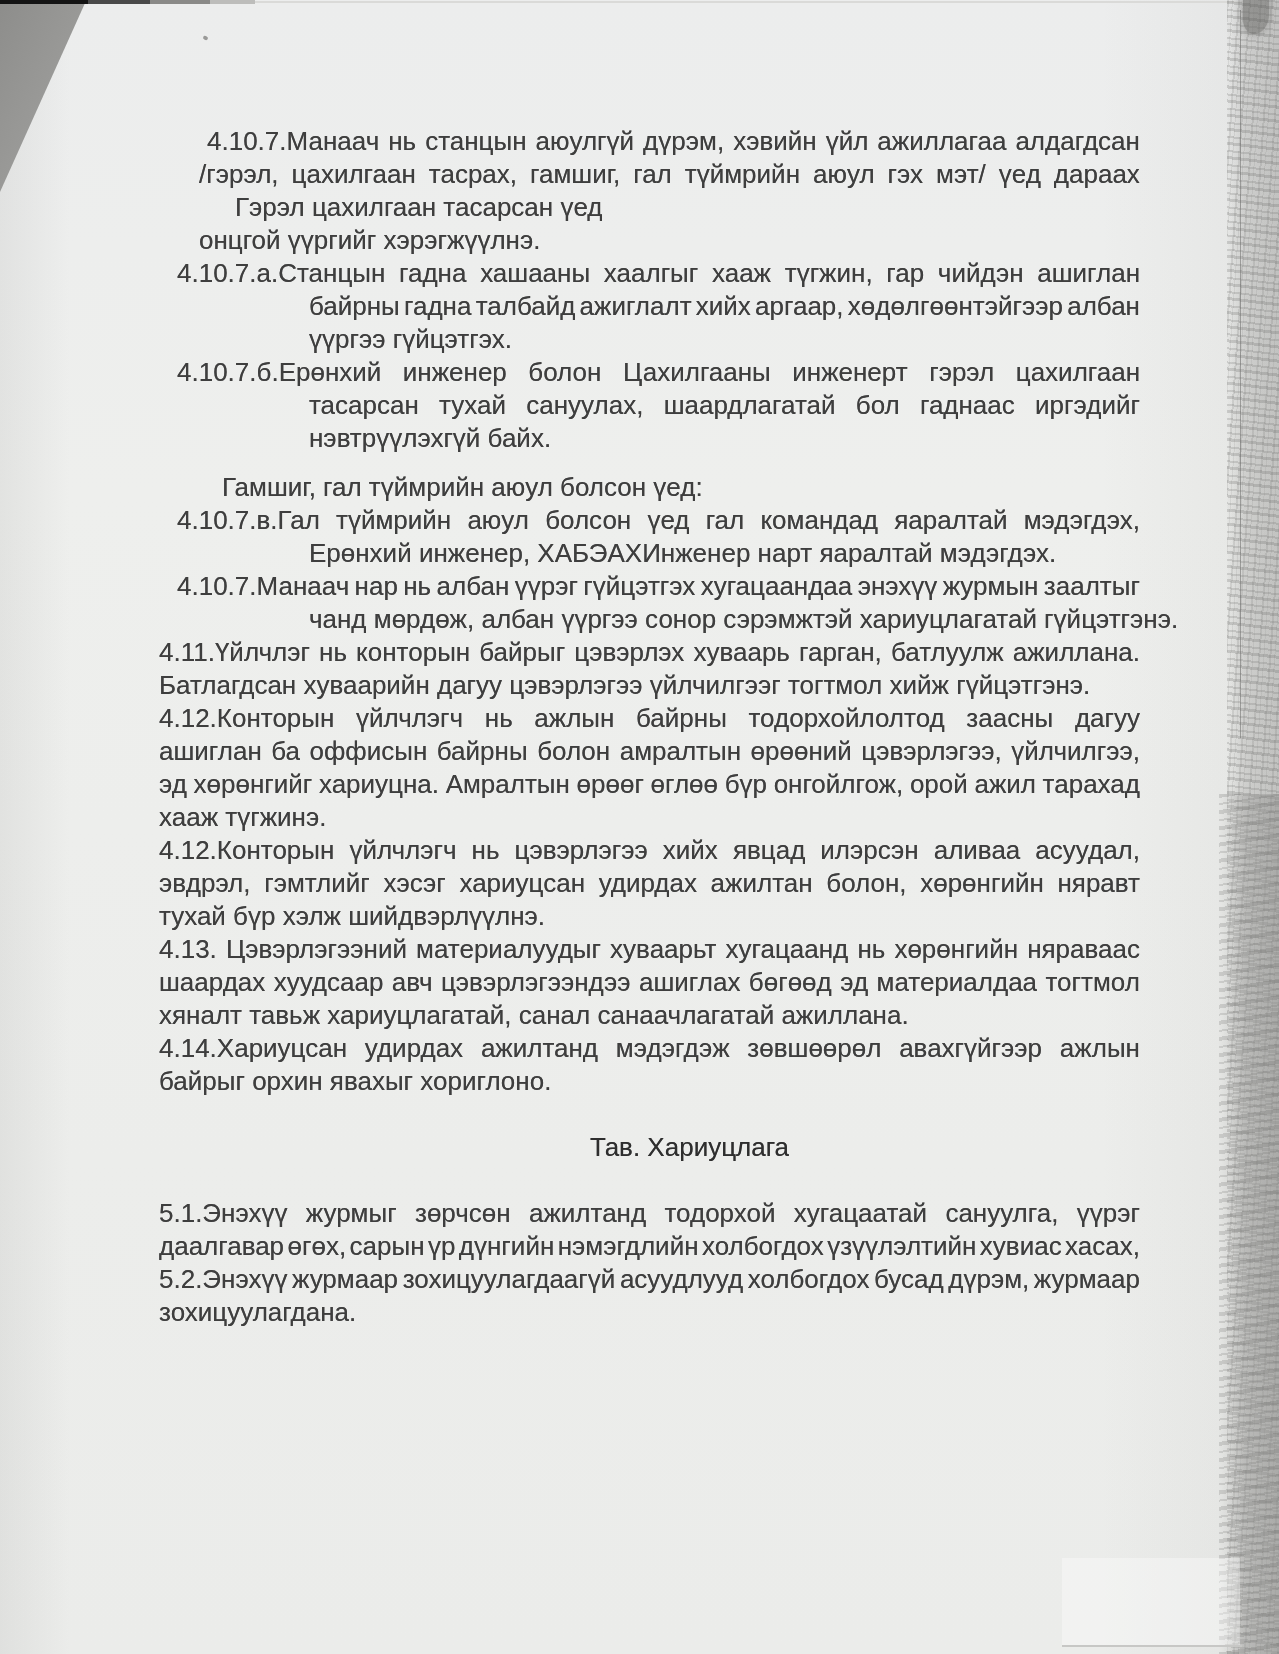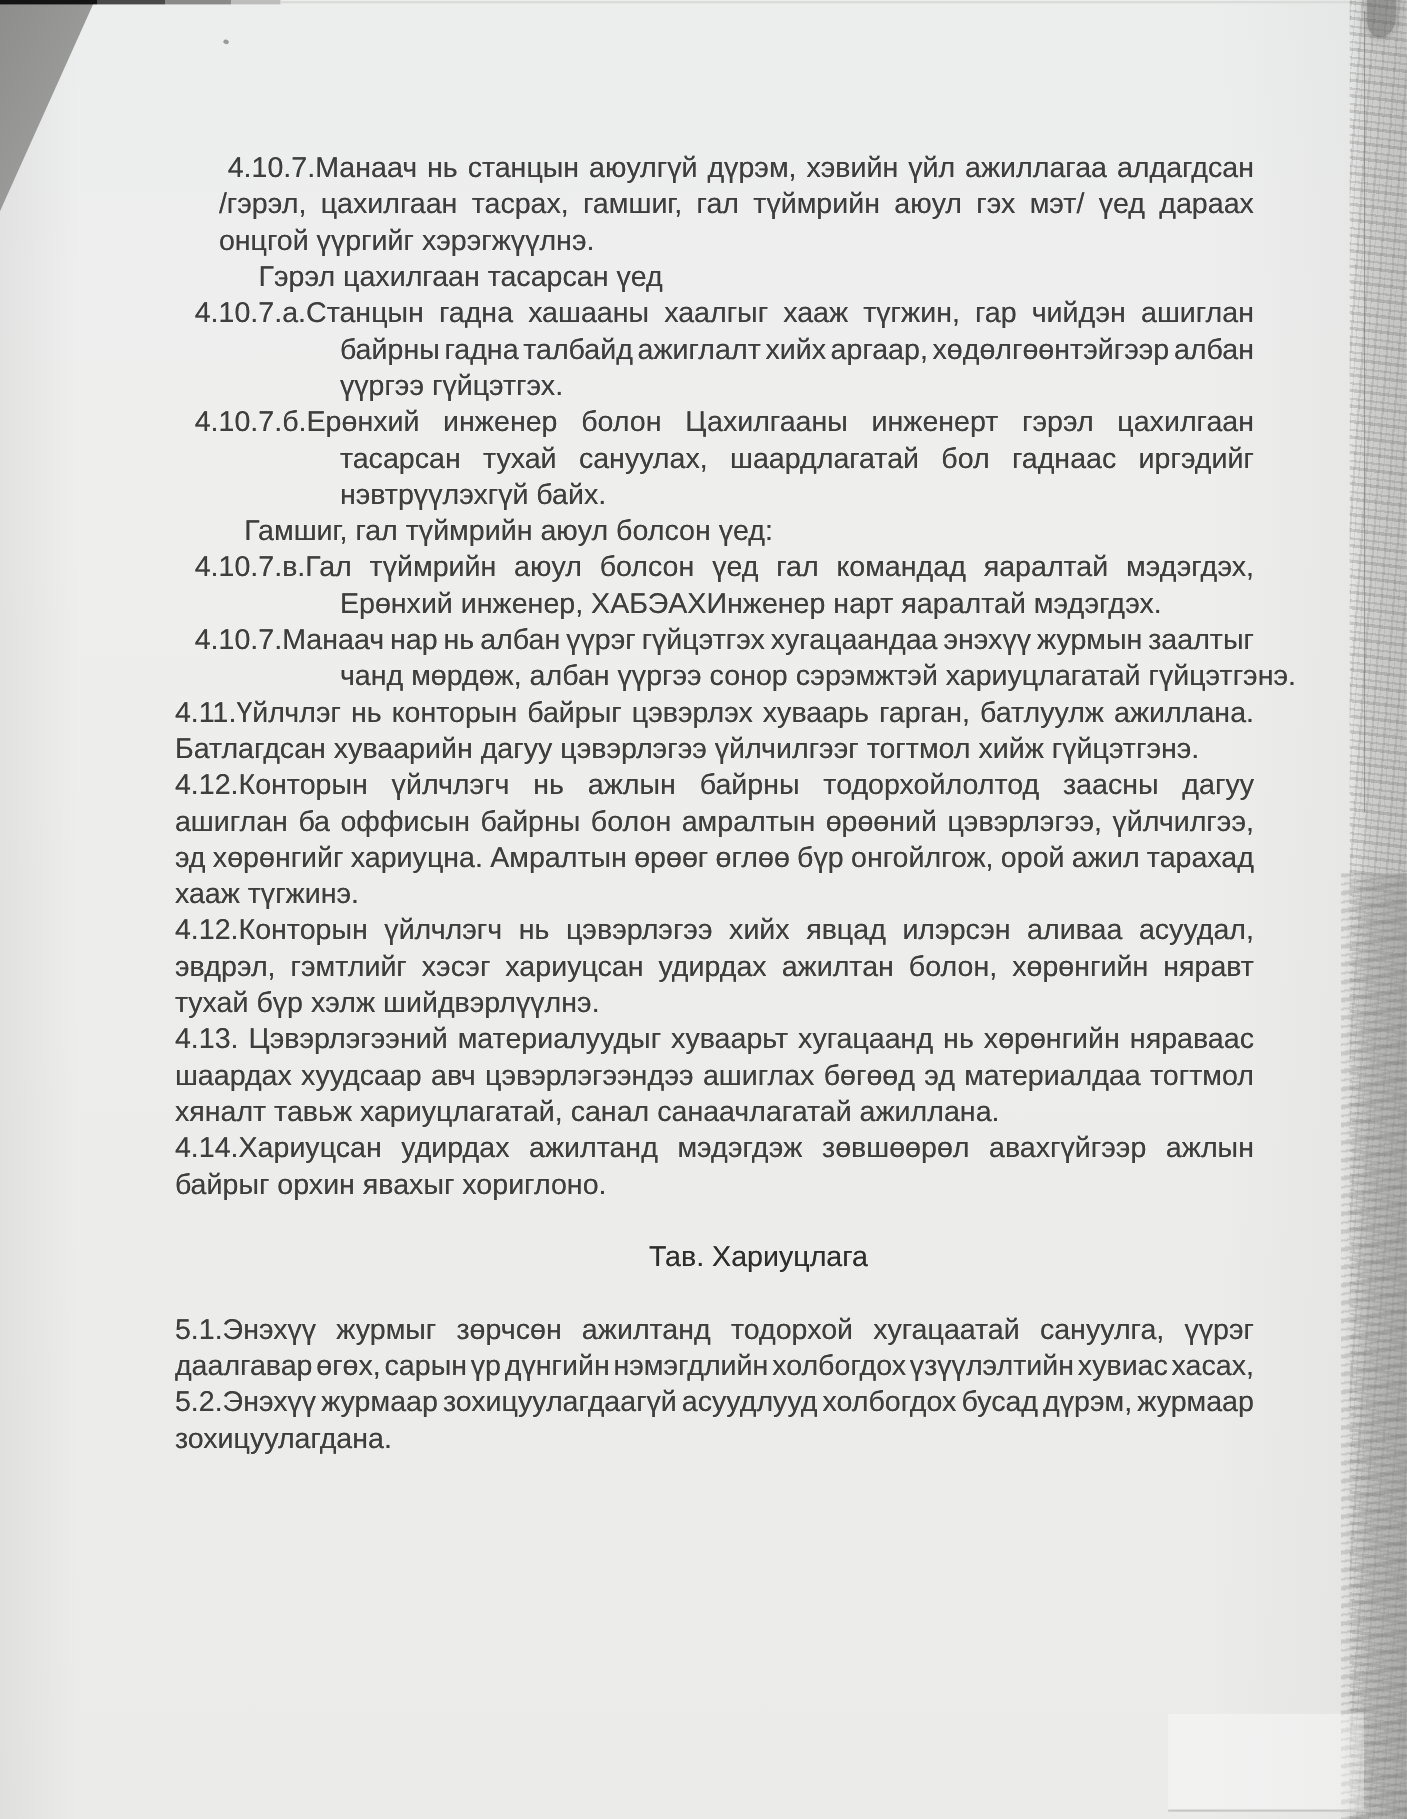--- a/index.html
+++ b/index.html
@@ -55,32 +55,32 @@
   }
   .bottom-right-light{
     position:absolute;left:1062px;top:1558px;width:178px;height:88px;
     background:rgba(255,255,255,.35);
   }
   .bottom-right-line{
     position:absolute;left:1062px;top:1645px;width:180px;height:2px;background:#c7c7c5;
   }
   
   .content{
-    position:absolute;left:159px;top:136px;width:981px;
+    position:absolute;left:159px;top:125px;width:981px;
     color:#3e3e3e;font-size:26px;line-height:33px;
     text-shadow:0 0 .6px rgba(70,70,70,.75);
   }
   .ln{height:33px;white-space:nowrap;}
   .spacer{height:33px;}
   .p1{padding-left:40px;}
   .fi{padding-left:48px;}
   .item{padding-left:18px;}
   .cont{padding-left:150px;}
   .ind-gerel{padding-left:76px;}
-  .ind-gamshig{padding-left:63px;}
+  .ind-gamshig{padding-left:63px;margin-top:16px;}
   .heading{font-weight:normal;text-align:center;padding-left:80px;color:#2e2e2e;}
   .jflex{display:flex;justify-content:space-between;white-space:normal;}
   .jflex span{flex:0 0 auto;}
 </style>
 </head>
 <body>
 
 <div class="page">
   <div class="corner-triangle"></div>
   <div class="top-edge-line"></div>
@@ -111,22 +111,22 @@
         <span>тасрах,</span>
         <span>гамшиг,</span>
         <span>гал</span>
         <span>түймрийн</span>
         <span>аюул</span>
         <span>гэх</span>
         <span>мэт/</span>
         <span>үед</span>
         <span>дараах</span>
       </div>
+    <div class="ln ind-gerel">Гэрэл цахилгаан тасарсан үед</div>
     <div class="ln p1">онцгой үүргийг хэрэгжүүлнэ.</div>
-    <div class="ln ind-gerel">Гэрэл цахилгаан тасарсан үед</div>
     <div class="ln item j jflex">
         <span>4.10.7.а.Станцын</span>
         <span>гадна</span>
         <span>хашааны</span>
         <span>хаалгыг</span>
         <span>хааж</span>
         <span>түгжин,</span>
         <span>гар</span>
         <span>чийдэн</span>
         <span>ашиглан</span>

